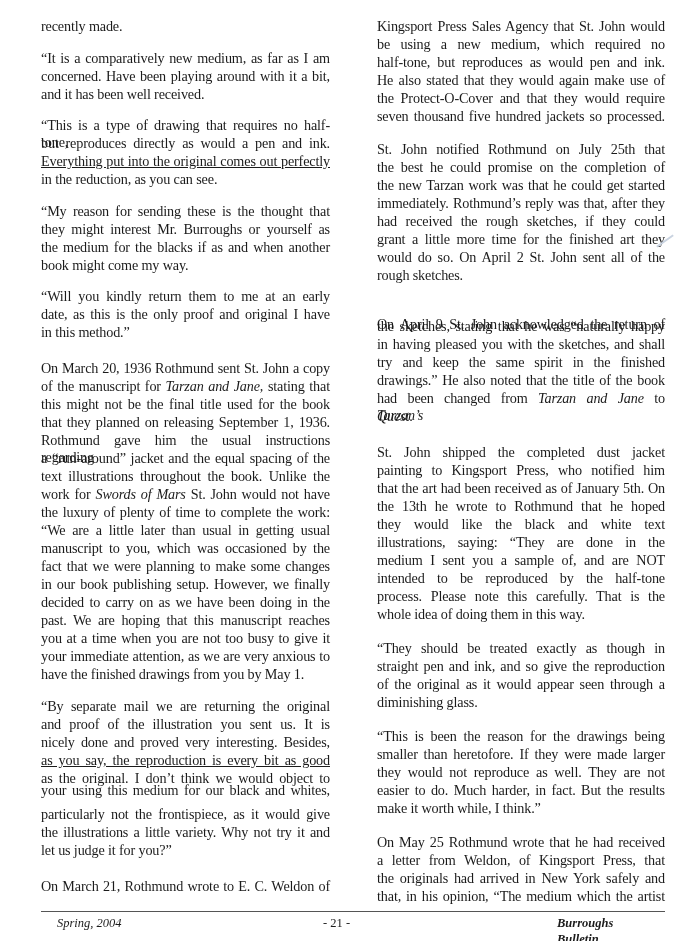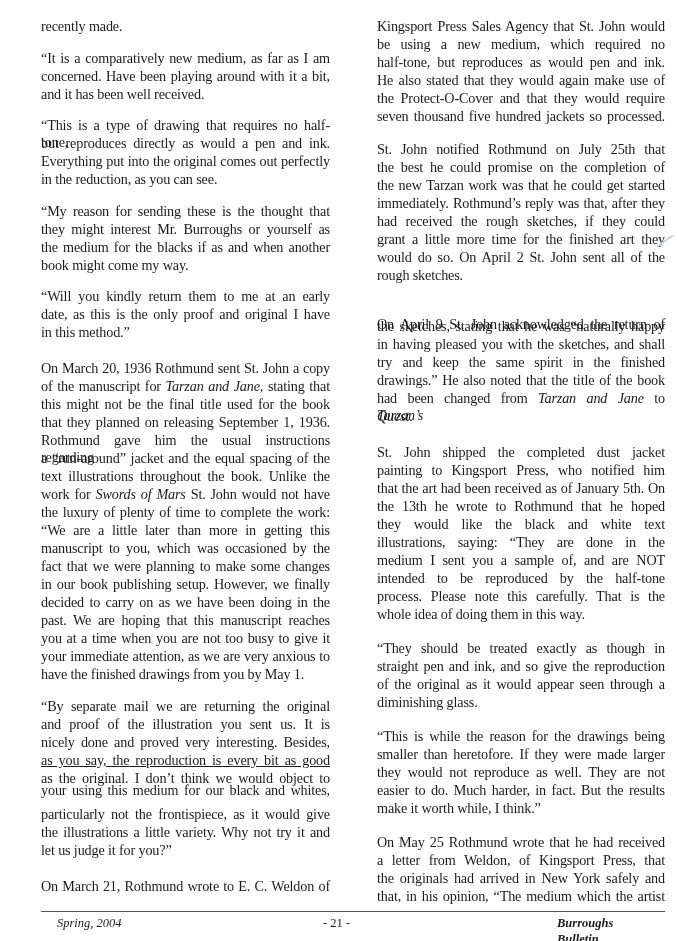--- a/index.html
+++ b/index.html
@@ -41,39 +41,39 @@
 <body>
 
 <div class="page">
   <div class="col col-left" id="col-left">
       <div class="line" style="top: 18px;">recently made.</div>
       <div class="line j" style="top: 50px;">“It is a comparatively new medium, as far as I am</div>
       <div class="line j" style="top: 68px;">concerned. Have been playing around with it a bit,</div>
       <div class="line" style="top: 86px;">and it has been well received.</div>
       <div class="line j" style="top: 117px;">“This is a type of drawing that requires no half-tone,</div>
       <div class="line j" style="top: 135px;">but reproduces directly as would a pen and ink.</div>
-      <div class="line j" style="top: 153px;">Everything put into the original comes out perfectly</div>
+      <div class="line j" style="top: 153px; text-decoration: underline;">Everything put into the original comes out perfectly</div>
       <div class="line" style="top: 171px;">in the reduction, as you can see.</div>
       <div class="line j" style="top: 203px;">“My reason for sending these is the thought that</div>
       <div class="line j" style="top: 221px;">they might interest Mr. Burroughs or yourself as</div>
       <div class="line j" style="top: 239px;">the medium for the blacks if as and when another</div>
       <div class="line" style="top: 257px;">book might come my way.</div>
       <div class="line j" style="top: 288px;">“Will you kindly return them to me at an early</div>
       <div class="line j" style="top: 306px;">date, as this is the only proof and original I have</div>
       <div class="line" style="top: 324px;">in this method.”</div>
       <div class="line j" style="top: 360px;">On March 20, 1936 Rothmund sent St. John a copy</div>
       <div class="line j" style="top: 378px;">of the manuscript for <em>Tarzan and Jane,</em> stating that</div>
       <div class="line j" style="top: 396px;">this might not be the final title used for the book</div>
       <div class="line j" style="top: 414px;">that they planned on releasing September 1, 1936.</div>
       <div class="line j" style="top: 432px;">Rothmund gave him the usual instructions regarding</div>
       <div class="line j" style="top: 450px;">a “run-around” jacket and the equal spacing of the</div>
       <div class="line j" style="top: 468px;">text illustrations throughout the book. Unlike the</div>
       <div class="line j" style="top: 486px;">work for <em>Swords of Mars</em> St. John would not have</div>
       <div class="line j" style="top: 504px;">the luxury of plenty of time to complete the work:</div>
-      <div class="line j" style="top: 522px;">“We are a little later than more in getting this</div>
+      <div class="line j" style="top: 522px;">“We are a little later than usual in getting usual</div>
       <div class="line j" style="top: 540px;">manuscript to you, which was occasioned by the</div>
       <div class="line j" style="top: 558px;">fact that we were planning to make some changes</div>
       <div class="line j" style="top: 576px;">in our book publishing setup. However, we finally</div>
       <div class="line j" style="top: 594px;">decided to carry on as we have been doing in the</div>
       <div class="line j" style="top: 612px;">past. We are hoping that this manuscript reaches</div>
       <div class="line j" style="top: 630px;">you at a time when you are not too busy to give it</div>
       <div class="line j" style="top: 648px;">your immediate attention, as we are very anxious to</div>
       <div class="line" style="top: 666px;">have the finished drawings from you by May 1.</div>
       <div class="line j" style="top: 698px;">“By separate mail we are returning the original</div>
       <div class="line j" style="top: 716px;">and proof of the illustration you sent us. It is</div>
@@ -115,21 +115,21 @@
       <div class="line j" style="top: 516px;">they would like the black and white text</div>
       <div class="line j" style="top: 534px;">illustrations, saying: “They are done in the</div>
       <div class="line j" style="top: 552px;">medium I sent you a sample of, and are NOT</div>
       <div class="line j" style="top: 570px;">intended to be reproduced by the half-tone</div>
       <div class="line j" style="top: 588px;">process. Please note this carefully. That is the</div>
       <div class="line" style="top: 606px;">whole idea of doing them in this way.</div>
       <div class="line j" style="top: 640px;">“They should be treated exactly as though in</div>
       <div class="line j" style="top: 658px;">straight pen and ink, and so give the reproduction</div>
       <div class="line j" style="top: 676px;">of the original as it would appear seen through a</div>
       <div class="line" style="top: 694px;">diminishing glass.</div>
-      <div class="line j" style="top: 728px;">“This is while the reason for the drawings being</div>
+      <div class="line j" style="top: 728px;">“This is been the reason for the drawings being</div>
       <div class="line j" style="top: 746px;">smaller than heretofore. If they were made larger</div>
       <div class="line j" style="top: 764px;">they would not reproduce as well. They are not</div>
       <div class="line j" style="top: 782px;">easier to do. Much harder, in fact. But the results</div>
       <div class="line" style="top: 800px;">make it worth while, I think.”</div>
       <div class="line j" style="top: 834px;">On May 25 Rothmund wrote that he had received</div>
       <div class="line j" style="top: 852px;">a letter from Weldon, of Kingsport Press, that</div>
       <div class="line j" style="top: 870px;">the originals had arrived in New York safely and</div>
       <div class="line j" style="top: 888px;">that, in his opinion, “The medium which the artist</div>
     </div>
 

